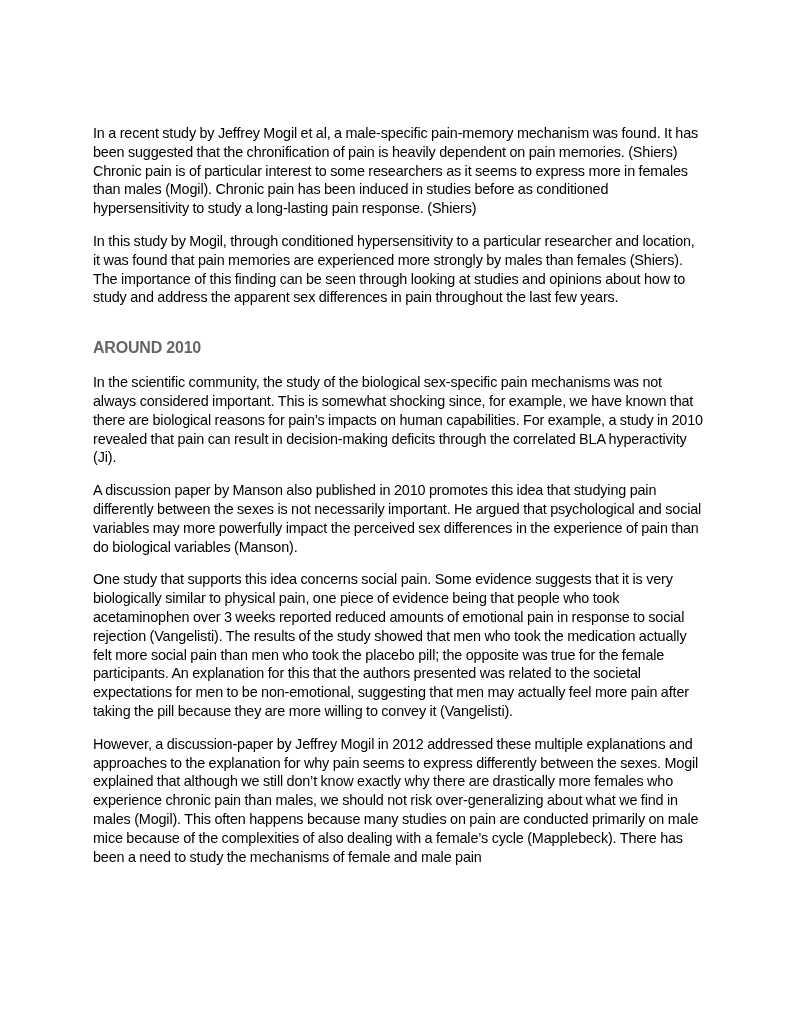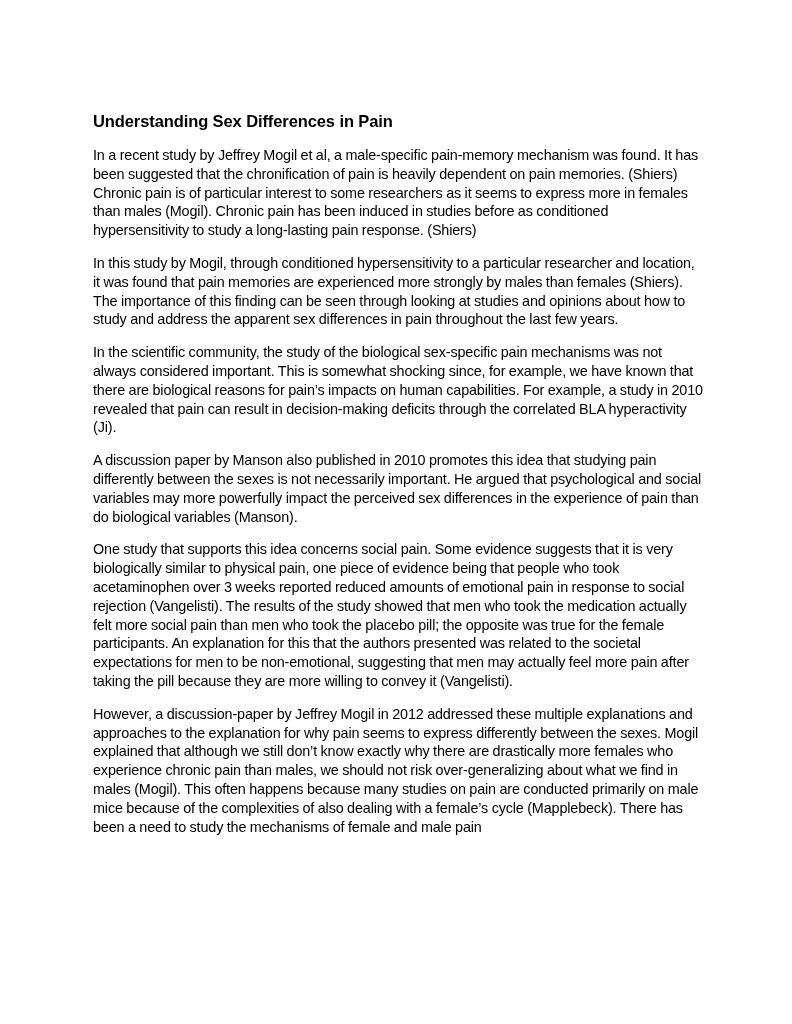--- a/index.html
+++ b/index.html
@@ -41,23 +41,23 @@
       color: #666666;
       margin: 30px 0 13px 0;
       line-height: 22px;
       letter-spacing: -0.2px;
     }
   </style>
 </head>
 <body>
 
 <div class="page">
-  <h1 class="doc-title">Understanding Sex Differences in Pain</h1>
 
   <p class="para">In a recent study by Jeffrey Mogil et al, a male-specific pain-memory mechanism was found. It has been suggested that the chronification of pain is heavily dependent on pain memories. (Shiers) Chronic pain is of particular interest to some researchers as it seems to express more in females than males (Mogil). Chronic pain has been induced in studies before as conditioned hypersensitivity to study a long-lasting pain response. (Shiers)</p>
   <p class="para">In this study by Mogil, through conditioned hypersensitivity to a particular researcher and location, it was found that pain memories are experienced more strongly by males than females (Shiers). The importance of this finding can be seen through looking at studies and opinions about how to study and address the apparent sex differences in pain throughout the last few years.</p>
 
+  <h2 class="section-heading">AROUND 2010</h2>
 
   <p class="para">In the scientific community, the study of the biological sex-specific pain mechanisms was not always considered important. This is somewhat shocking since, for example, we have known that there are biological reasons for pain’s impacts on human capabilities. For example, a study in 2010 revealed that pain can result in decision-making deficits through the correlated BLA hyperactivity (Ji).</p>
   <p class="para">A discussion paper by Manson also published in 2010 promotes this idea that studying pain differently between the sexes is not necessarily important. He argued that psychological and social variables may more powerfully impact the perceived sex differences in the experience of pain than do biological variables (Manson).</p>
   <p class="para">One study that supports this idea concerns social pain. Some evidence suggests that it is very biologically similar to physical pain, one piece of evidence being that people who took acetaminophen over 3 weeks reported reduced amounts of emotional pain in response to social rejection (Vangelisti). The results of the study showed that men who took the medication actually felt more social pain than men who took the placebo pill; the opposite was true for the female participants. An explanation for this that the authors presented was related to the societal expectations for men to be non-emotional, suggesting that men may actually feel more pain after taking the pill because they are more willing to convey it (Vangelisti).</p>
   <p class="para">However, a discussion-paper by Jeffrey Mogil in 2012 addressed these multiple explanations and approaches to the explanation for why pain seems to express differently between the sexes. Mogil explained that although we still don’t know exactly why there are drastically more females who experience chronic pain than males, we should not risk over-generalizing about what we find in males (Mogil). This often happens because many studies on pain are conducted primarily on male mice because of the complexities of also dealing with a female’s cycle (Mapplebeck). There has been a need to study the mechanisms of female and male pain</p>
 </div>
 
 </body></html>

